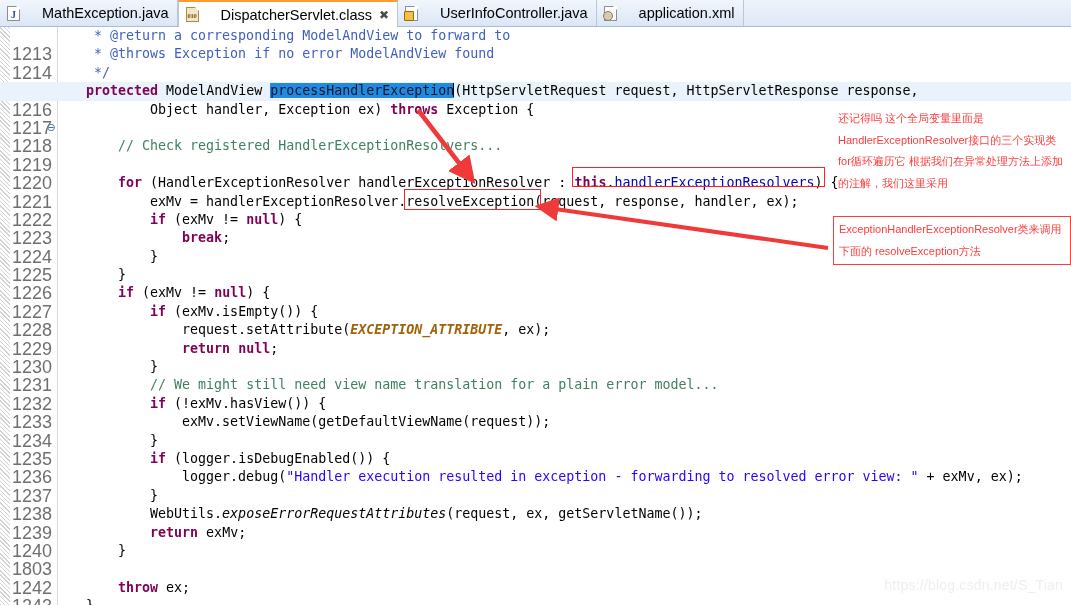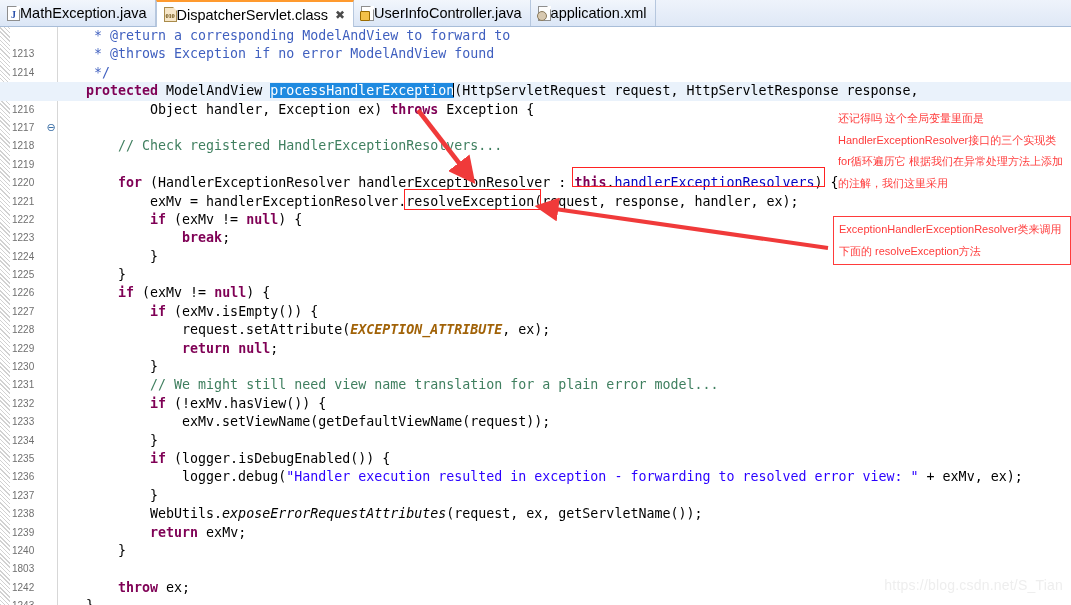--- a/index.html
+++ b/index.html
@@ -40,21 +40,21 @@
     cursor: default;
   }
   .tab.active {
     background: #ffffff;
     border-top: 2px solid #ff9a2e;
     border-right: 1px solid #b6c7de;
     border-left: 1px solid #b6c7de;
     height: 27px;
     margin-bottom: -1px;
   }
-  .tab .tab-label { padding-left: 0; }
+  .tab .tab-label { padding-left: 22px; }
   .tab .close-x {
     margin-left: 7px;
     font-size: 12px;
     color: #4b4b4b;
     font-family: "DejaVu Sans", sans-serif;
   }
 
   
   .ficon {
     width: 13px; height: 15px;
@@ -140,21 +140,21 @@
     font-size: 13.3px;
   }
   .line.hl { background: #eaf2fb; }
   .ln {
     position: absolute;
     left: 12px;
     width: 36px;
     text-align: left;
     color: #6f6f6f;
     font-family: "Liberation Sans", sans-serif;
-    font-size: 10px;
+    font-size: 18px;
   }
   .fold {
     position: absolute;
     left: 45px;
     width: 12px;
     text-align: center;
     color: #3a6ea5;
     font-size: 11px;
     font-family: "DejaVu Sans", sans-serif;
   }
@@ -168,21 +168,21 @@
   
   .kw  { color: #7f0055; font-weight: bold; }
   .cmt { color: #3f7f5f; }
   .jdoc{ color: #3f5fbf; }
   .str { color: #2a00ff; }
   .fld { color: #0000c0; }
   .stfld { color: #a16207; font-style: italic; font-weight: bold; }
   .mth { font-style: italic; }
   .sel {
     background: #1f8ae0;
-    color: #ffffff;
+    color: #0f172a;
   }
   .caret {
     display: inline-block;
     width: 1px;
     background: #000;
     vertical-align: -2px;
     height: 14px;
     margin-left: -1px;
   }
 

